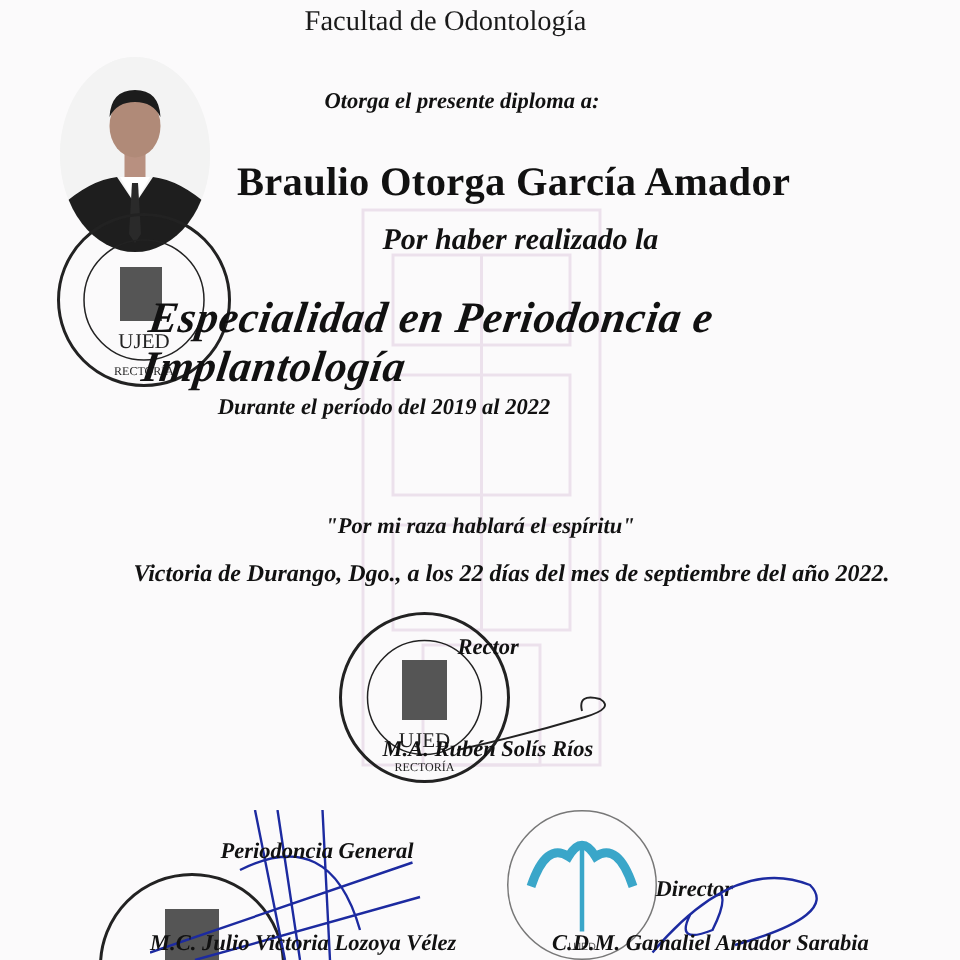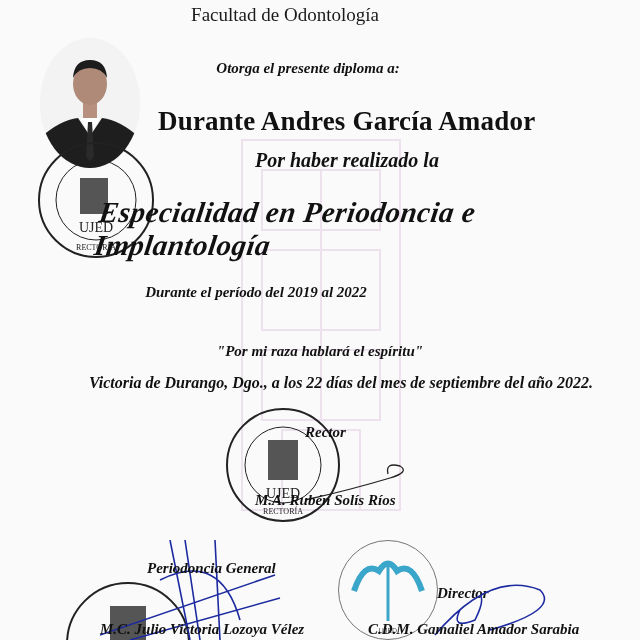--- a/index.html
+++ b/index.html
@@ -1,24 +1,24 @@
 <!DOCTYPE html>
 <html><head>
 <meta charset="utf-8">
 <style>
   html,body{margin:0;padding:0;}
   body{width:640px;height:640px;overflow:hidden;background:#fbfafb;position:relative;font-family:"Liberation Serif",serif;color:#111;}
   .abs{position:absolute;}
   .watermark{left:232px;top:130px;width:178px;height:390px;opacity:.22;}
-  .faculty{left:0;width:570px;top:4px;text-align:center;font-size:19px;color:#1a1a1a;}
+  .faculty{left:12px;width:570px;top:4px;text-align:center;font-size:19px;color:#1a1a1a;}
   .otorga{left:0;width:616px;top:60px;text-align:center;font-size:15px;font-style:italic;font-weight:bold;}
   .name{left:158px;top:106px;font-size:27px;font-weight:bold;color:#111;letter-spacing:.2px;}
   .porhaber{left:255px;top:149px;font-size:20px;font-style:italic;font-weight:bold;}
   .specialty{left:97px;top:196px;font-size:29px;font-style:italic;font-weight:bold;font-family:"Liberation Serif",serif;letter-spacing:.5px;transform:skewX(-8deg);}
-  .period{left:0;width:512px;top:284px;text-align:center;font-size:15px;font-style:italic;font-weight:bold;}
+  .period{left:0;width:512px;top:264px;text-align:center;font-size:15px;font-style:italic;font-weight:bold;}
   .motto{left:0;width:640px;top:343px;text-align:center;font-size:15px;font-style:italic;font-weight:bold;}
   .place{left:89px;top:374px;font-size:16px;font-style:italic;font-weight:bold;}
   .title-sig{font-size:15px;font-style:italic;font-weight:bold;}
   .photo{left:40px;top:38px;width:100px;height:130px;border-radius:50%;overflow:hidden;background:#f4f4f4;}
   .seal{border:2px solid #222;border-radius:50%;}
   .sig-blue{stroke:#1c2aa0;fill:none;stroke-width:1.6;}
 </style>
 </head>
 <body>
 
@@ -50,21 +50,21 @@
 
 <div class="abs seal" style="left:38px;top:142px;width:112px;height:112px;">
   <svg width="112" height="112" viewBox="0 0 112 112">
     <circle cx="56" cy="56" r="40" fill="none" stroke="#222" stroke-width="1"></circle>
     <rect x="40" y="34" width="28" height="36" fill="#555"></rect>
     <text x="56" y="88" text-anchor="middle" font-family="Liberation Serif,serif" font-size="14" fill="#222">UJED</text>
     <text x="56" y="106" text-anchor="middle" font-family="Liberation Serif,serif" font-size="8" fill="#222">RECTORÍA</text>
   </svg>
 </div>
 
-<div class="abs name">Durante Andres García Amador</div>
+<div class="abs name">Braulio Otorga García Amador</div>
 <div class="abs porhaber">Por haber  realizado la</div>
 <div class="abs specialty">Especialidad en Periodoncia e Implantología</div>
 <div class="abs period">Durante el período del 2019 al 2022</div>
 <div class="abs motto">"Por mi raza hablará el espíritu"</div>
 <div class="abs place">Victoria de Durango, Dgo., a los 22 días  del mes de septiembre del año 2022.</div>
 
 <div class="abs seal" style="left:226px;top:408px;width:110px;height:110px;">
   <svg width="110" height="110" viewBox="0 0 110 110">
     <circle cx="55" cy="55" r="38" fill="none" stroke="#222" stroke-width="1"></circle>
     <rect x="40" y="30" width="30" height="40" fill="#555"></rect>

